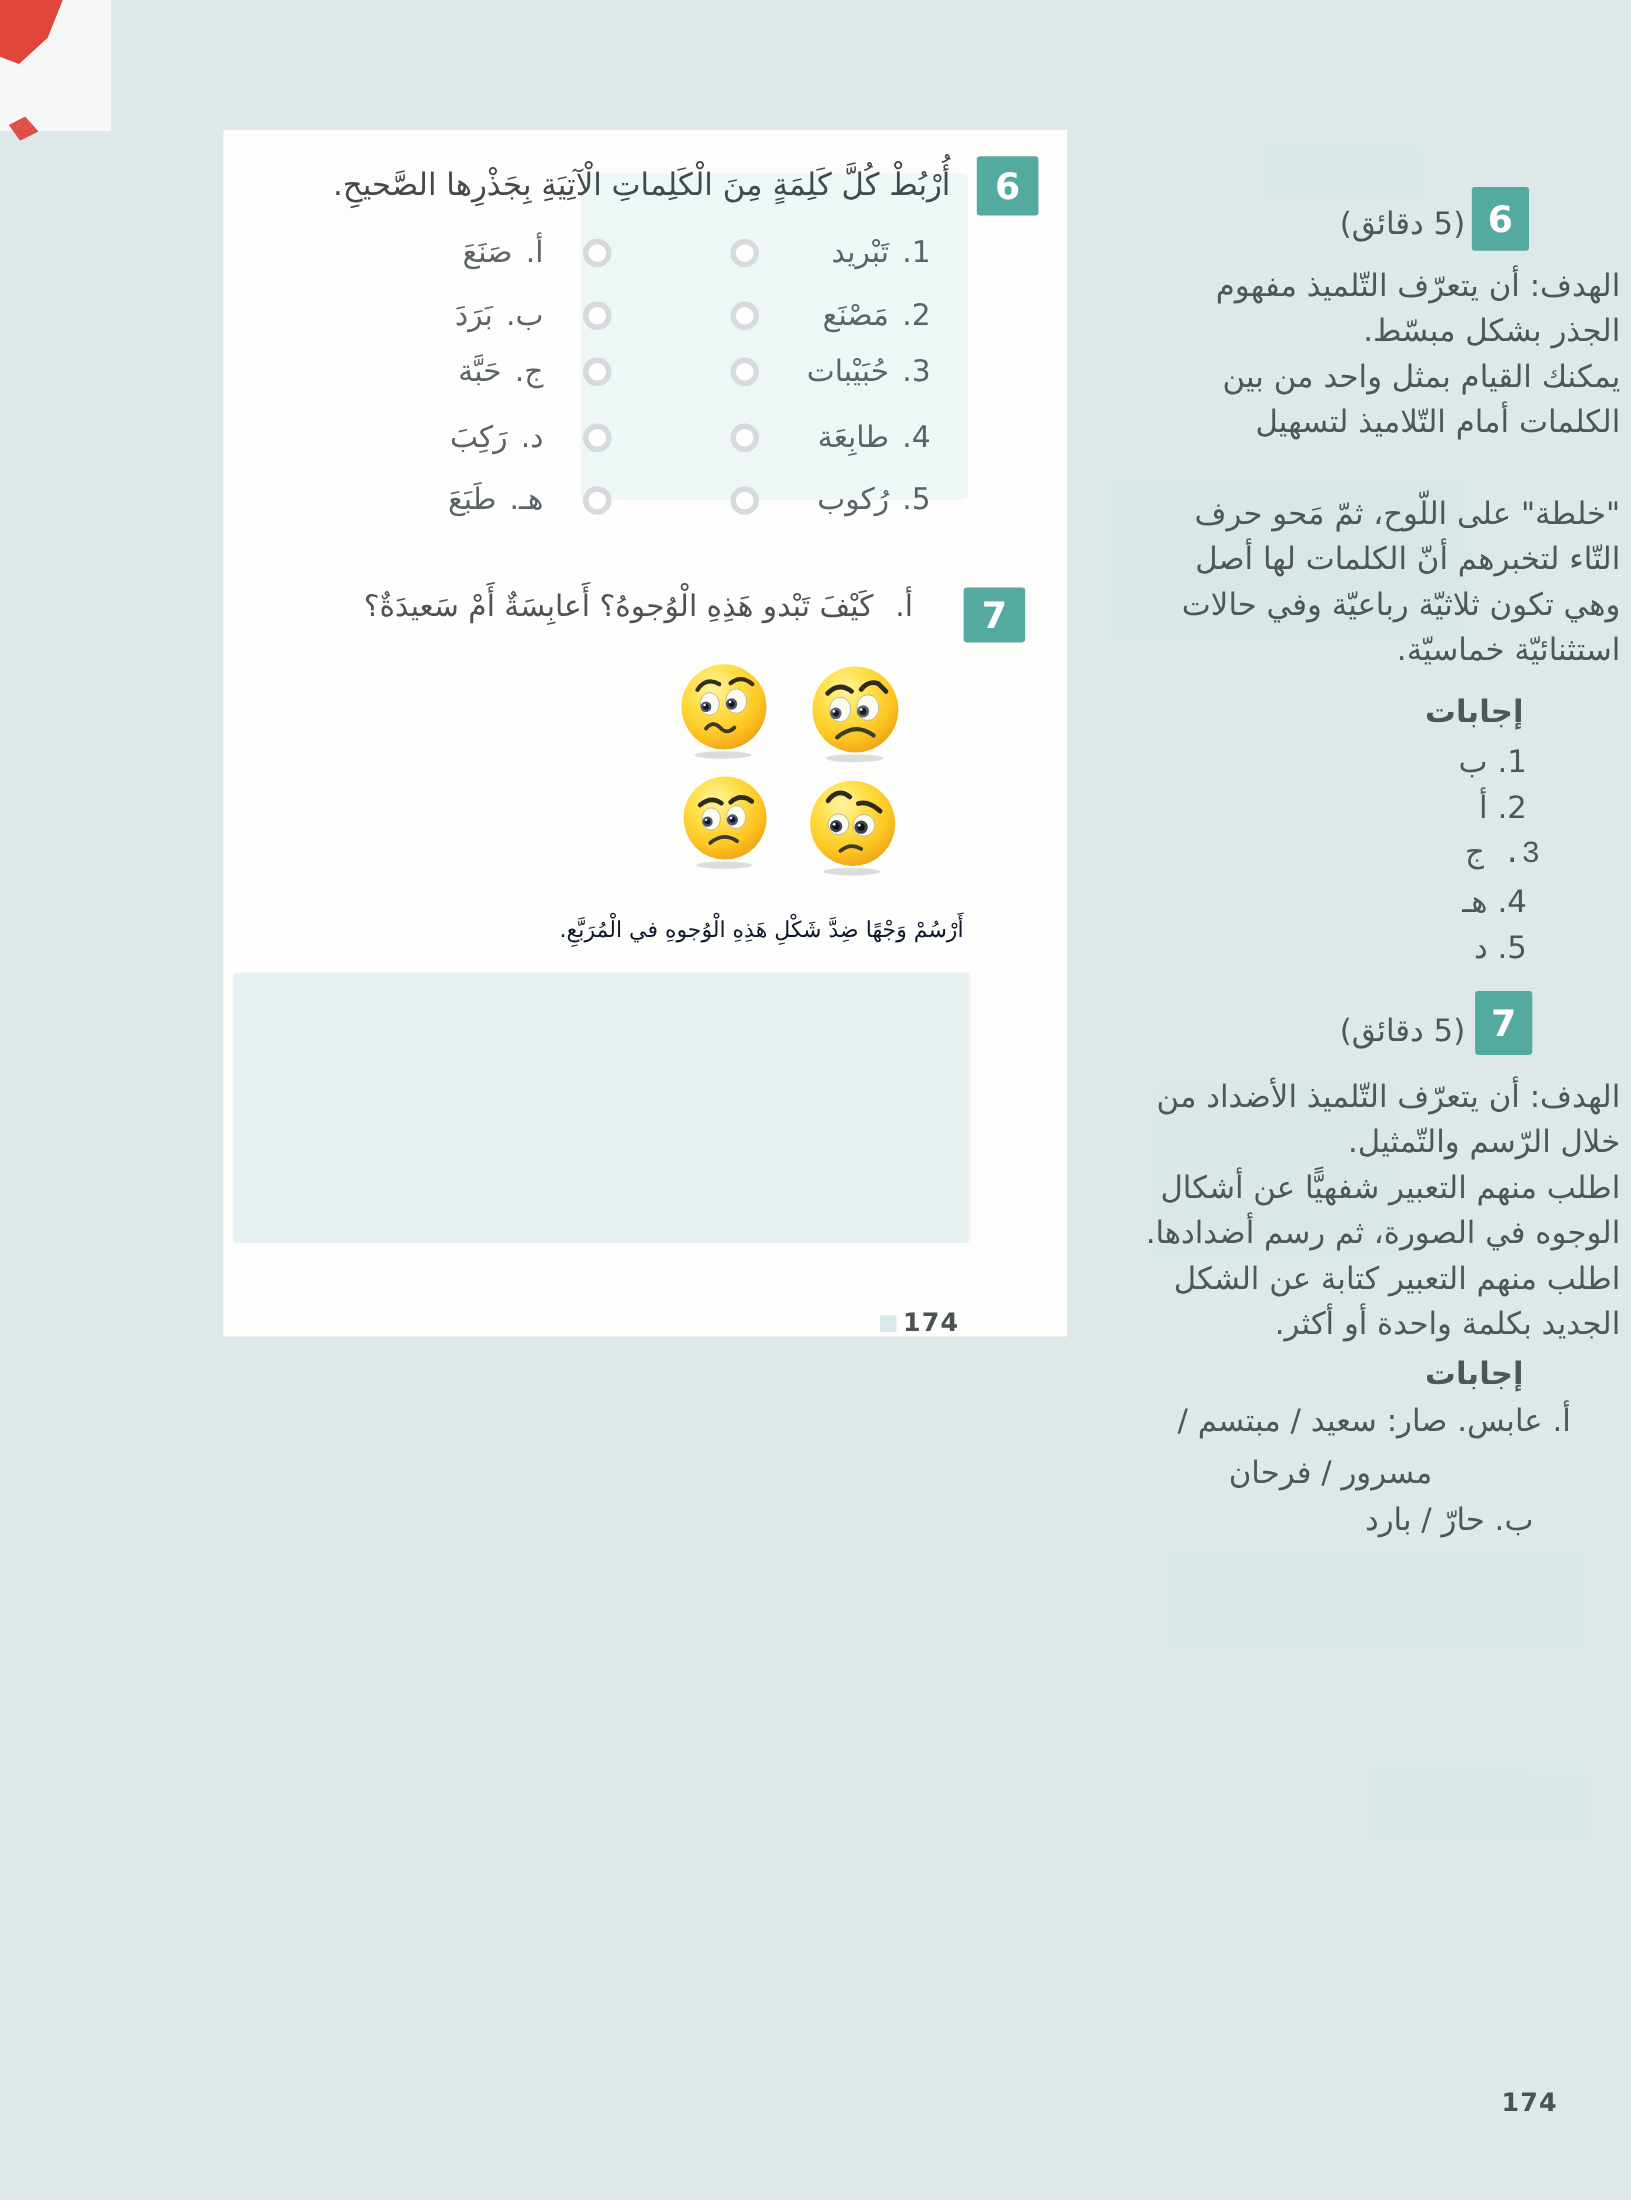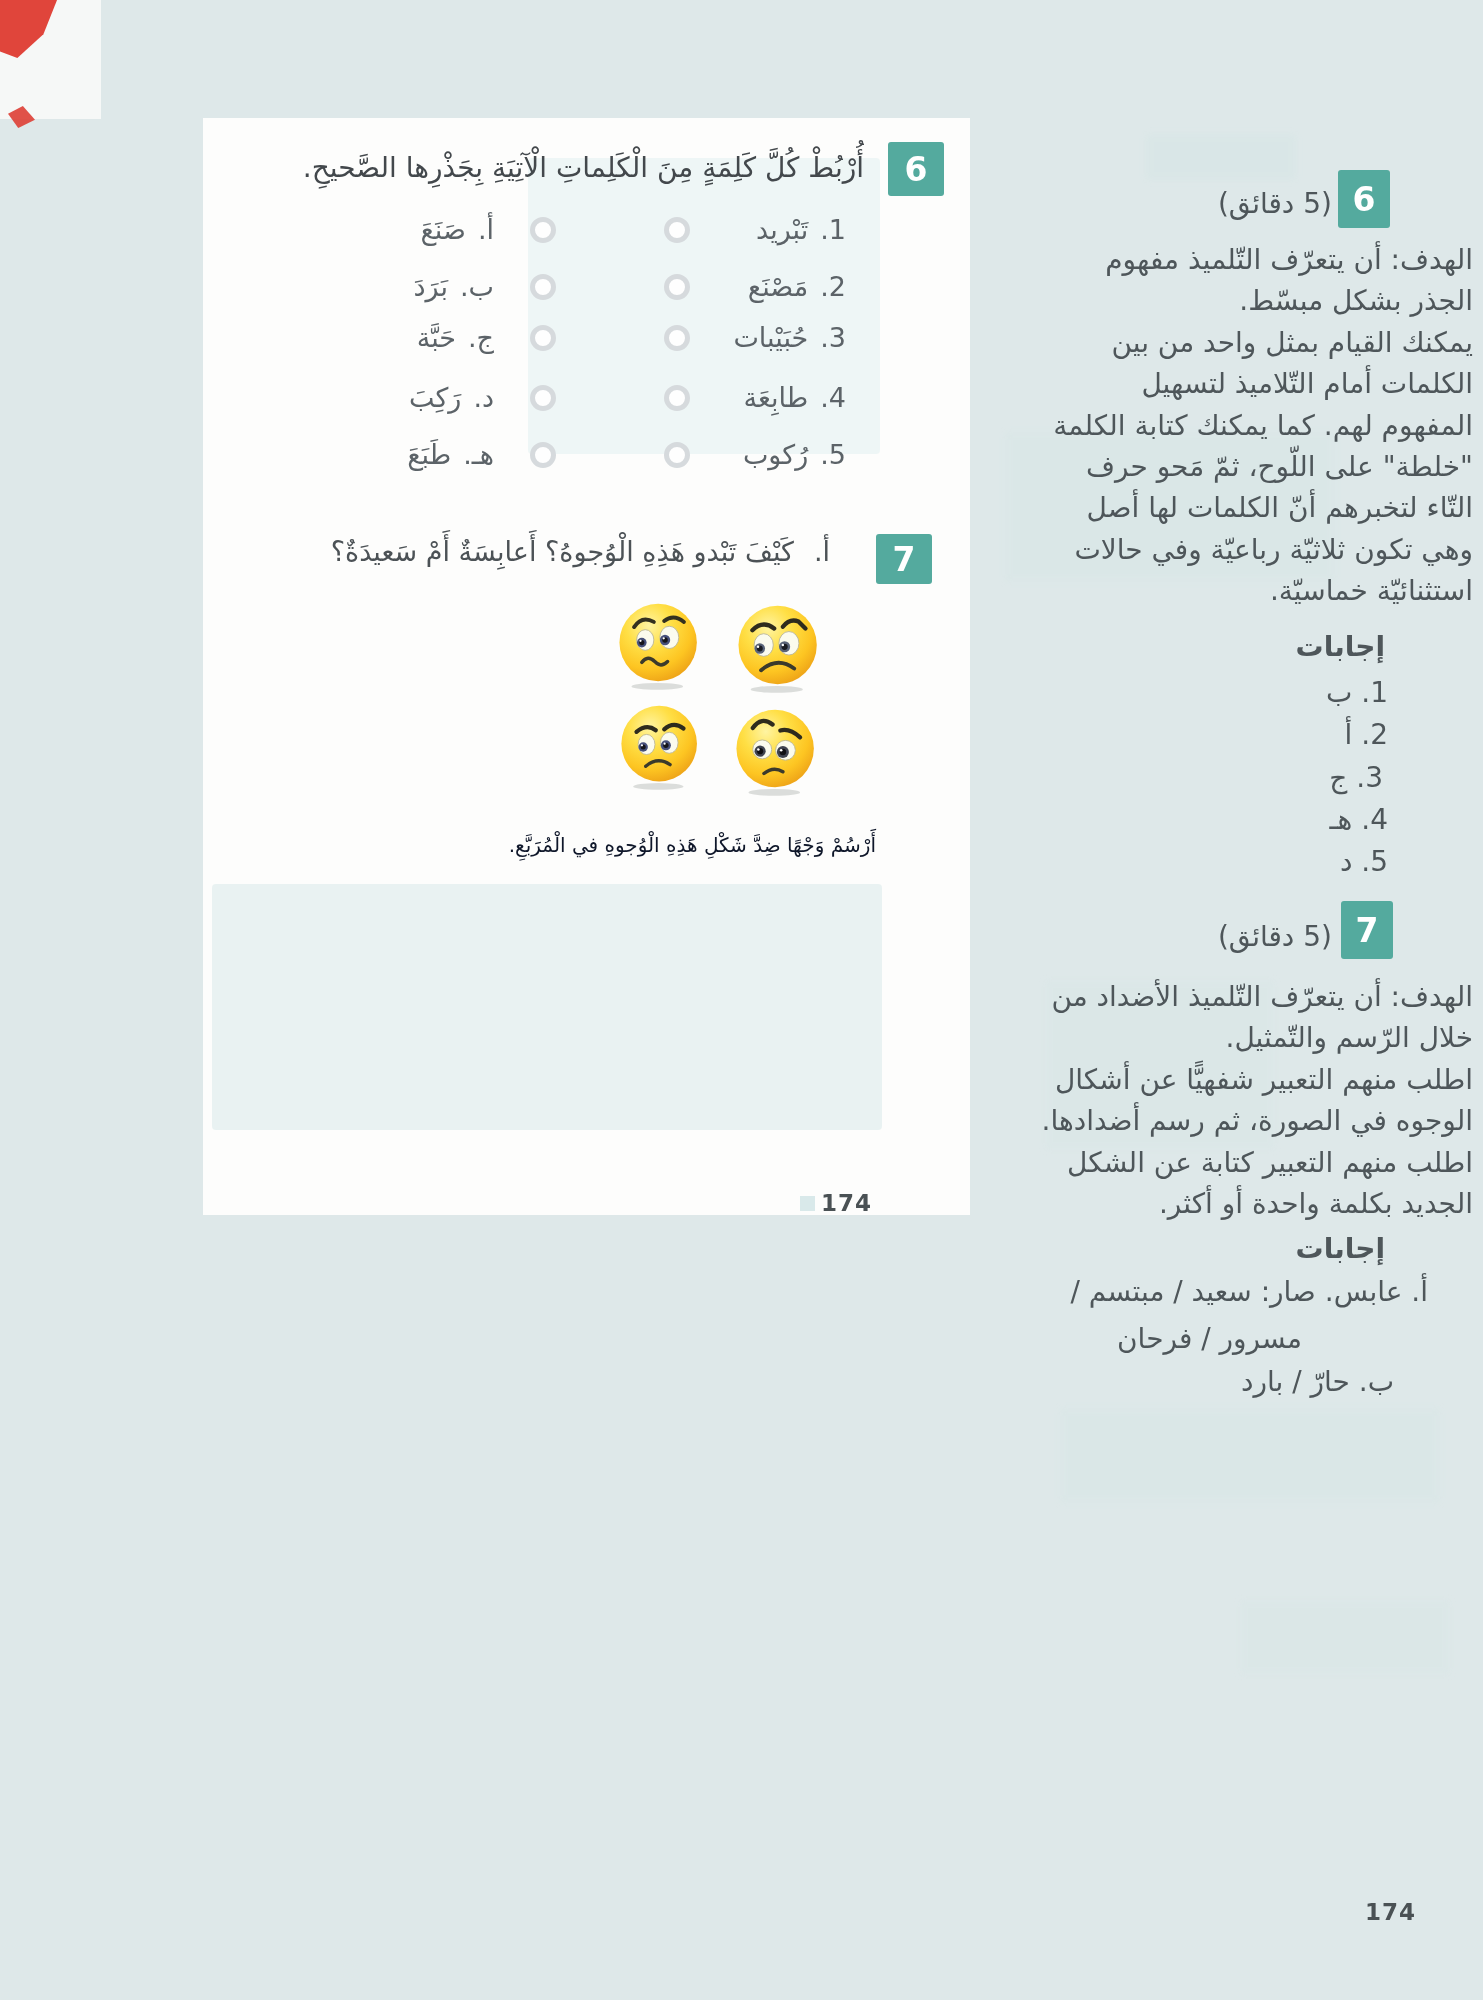--- a/index.html
+++ b/index.html
@@ -245,30 +245,29 @@
 
   <div class="abs badge" style="left:1338px;top:170px;width:52px;height:58px;">
     <span>6</span>
   </div>
   <div class="abs dur" style="right:151px;top:184px;">(5 دقائق)</div>
 
   <div class="abs sline" style="top:239px;">الهدف: أن يتعرّف التّلميذ مفهوم</div>
   <div class="abs sline" style="top:280px;">الجذر بشكل مبسّط.</div>
   <div class="abs sline" style="top:363px;">الكلمات أمام التّلاميذ لتسهيل</div>
   <div class="abs sline" style="top:322px;">يمكنك القيام بمثل واحد من بين</div>
-  <div class="abs sline" style="top:405px;">المفهوم لهم. كما يمكنك كتابة الكلمة</div>
   <div class="abs sline" style="top:446px;">"خلطة" على اللّوح، ثمّ مَحو حرف</div>
   <div class="abs sline" style="top:487px;">التّاء لتخبرهم أنّ الكلمات لها أصل</div>
   <div class="abs sline" style="top:529px;">وهي تكون ثلاثيّة رباعيّة وفي حالات</div>
   <div class="abs sline" style="top:570px;">استثنائيّة خماسيّة.</div>
 
   <div class="abs ansline ans-head" style="right:98px;top:627px;">إجابات</div>
   <div class="abs ansline" style="right:95px;top:673px;">1. ب</div>
   <div class="abs ansline" style="right:95px;top:715px;">2. أ</div>
-  <div class="abs ansline" style="right:100px;top:758px;">3. ج</div>
+  <div class="abs ansline" style="right:83px;top:758px;font-family:Liberation Mono, monospace;">3. ج</div>
   <div class="abs ansline" style="right:95px;top:800px;">4. هـ</div>
   <div class="abs ansline" style="right:95px;top:842px;">5. د</div>
 
   <div class="abs badge" style="left:1341px;top:901px;width:52px;height:58px;">
     <span>7</span>
   </div>
   <div class="abs dur" style="right:151px;top:917px;">(5 دقائق)</div>
 
   <div class="abs sline" style="top:976px;">الهدف: أن يتعرّف التّلميذ الأضداد من</div>
   <div class="abs sline" style="top:1017px;">خلال الرّسم والتّمثيل.</div>

